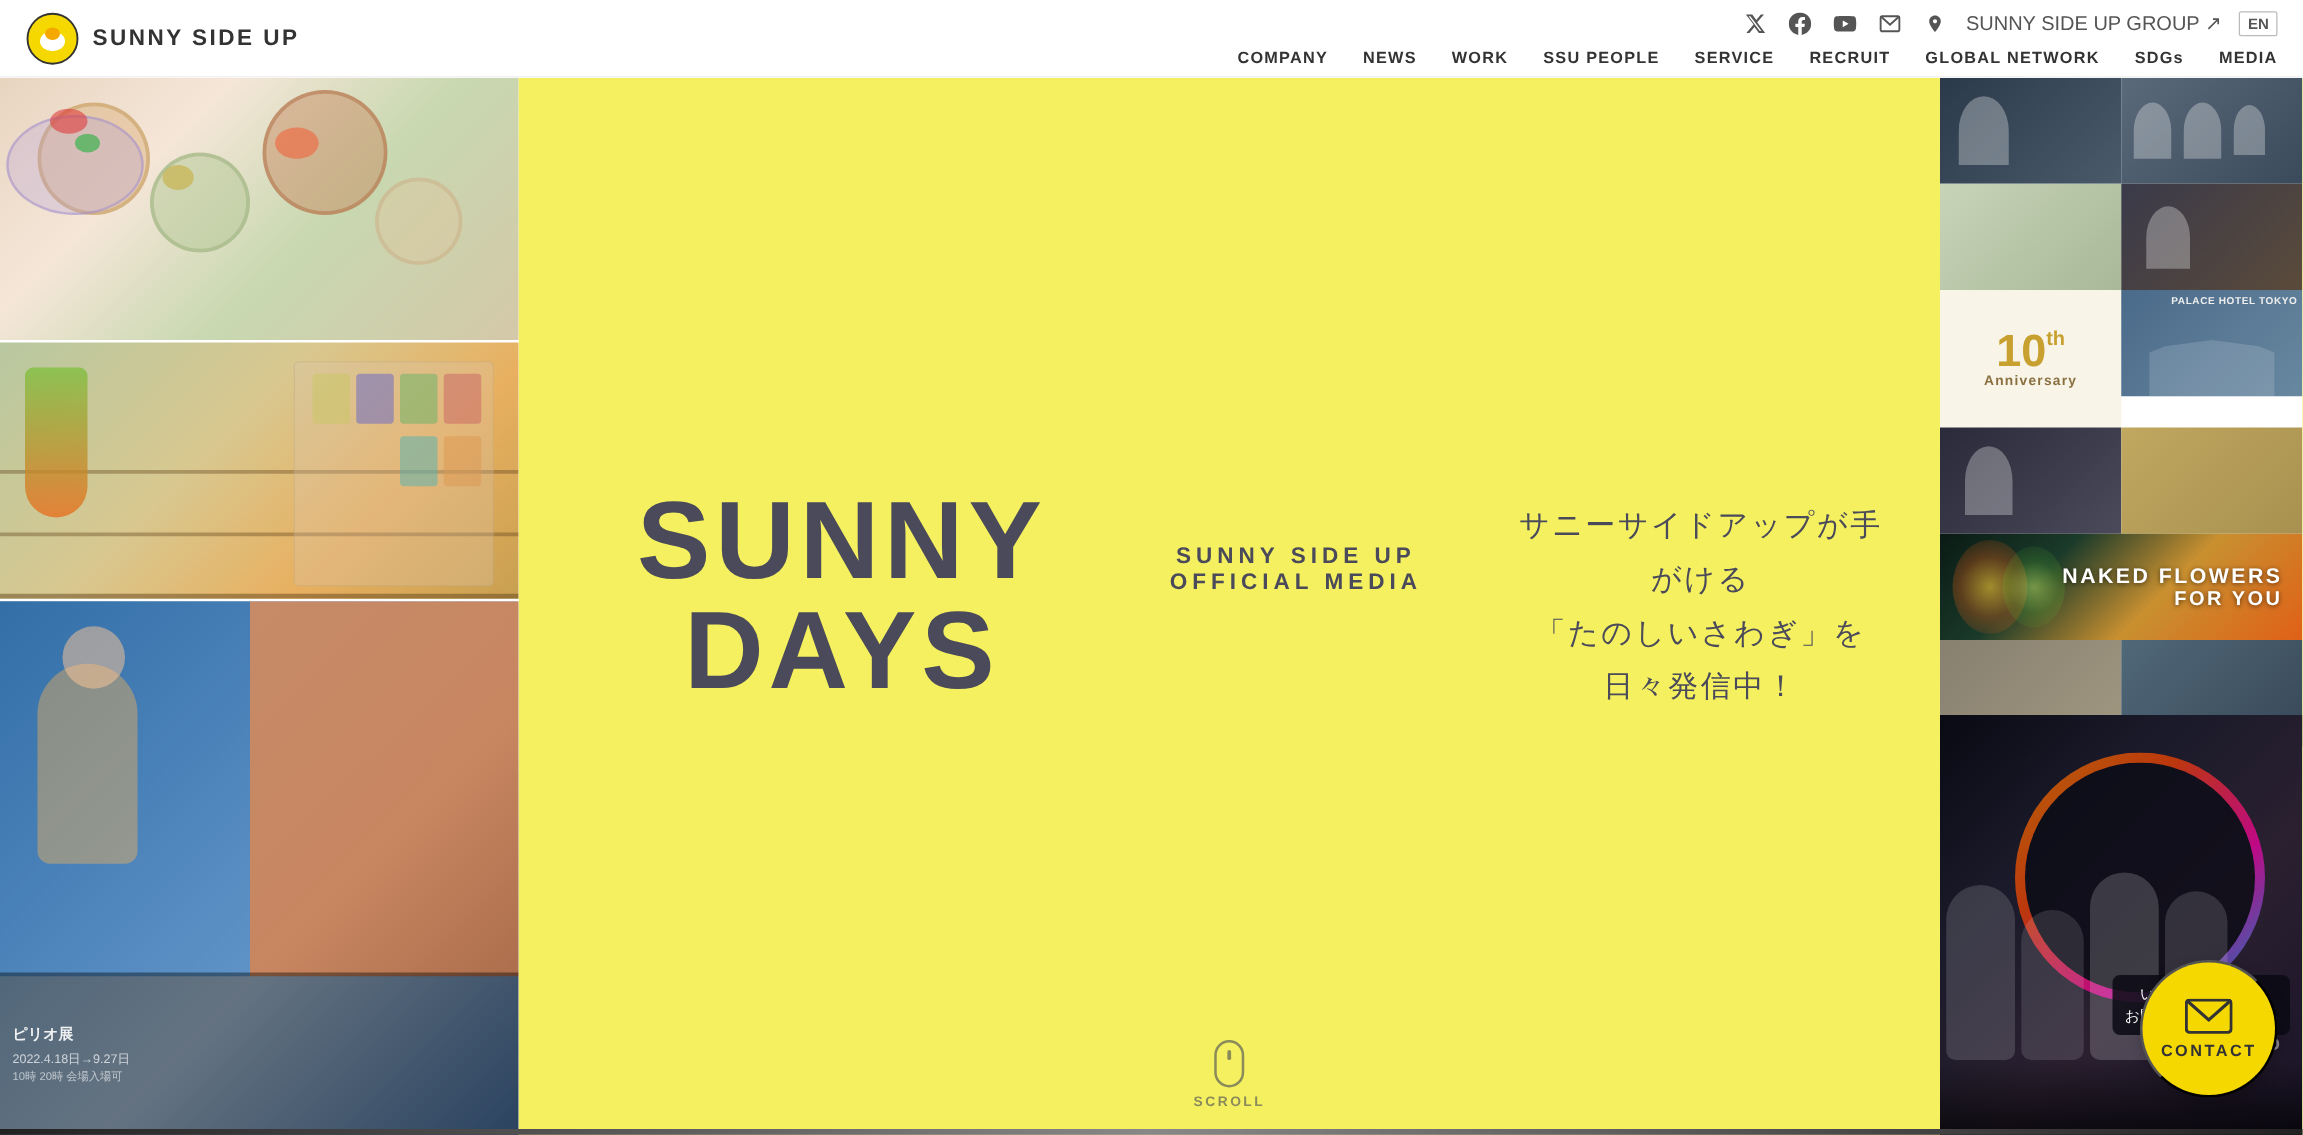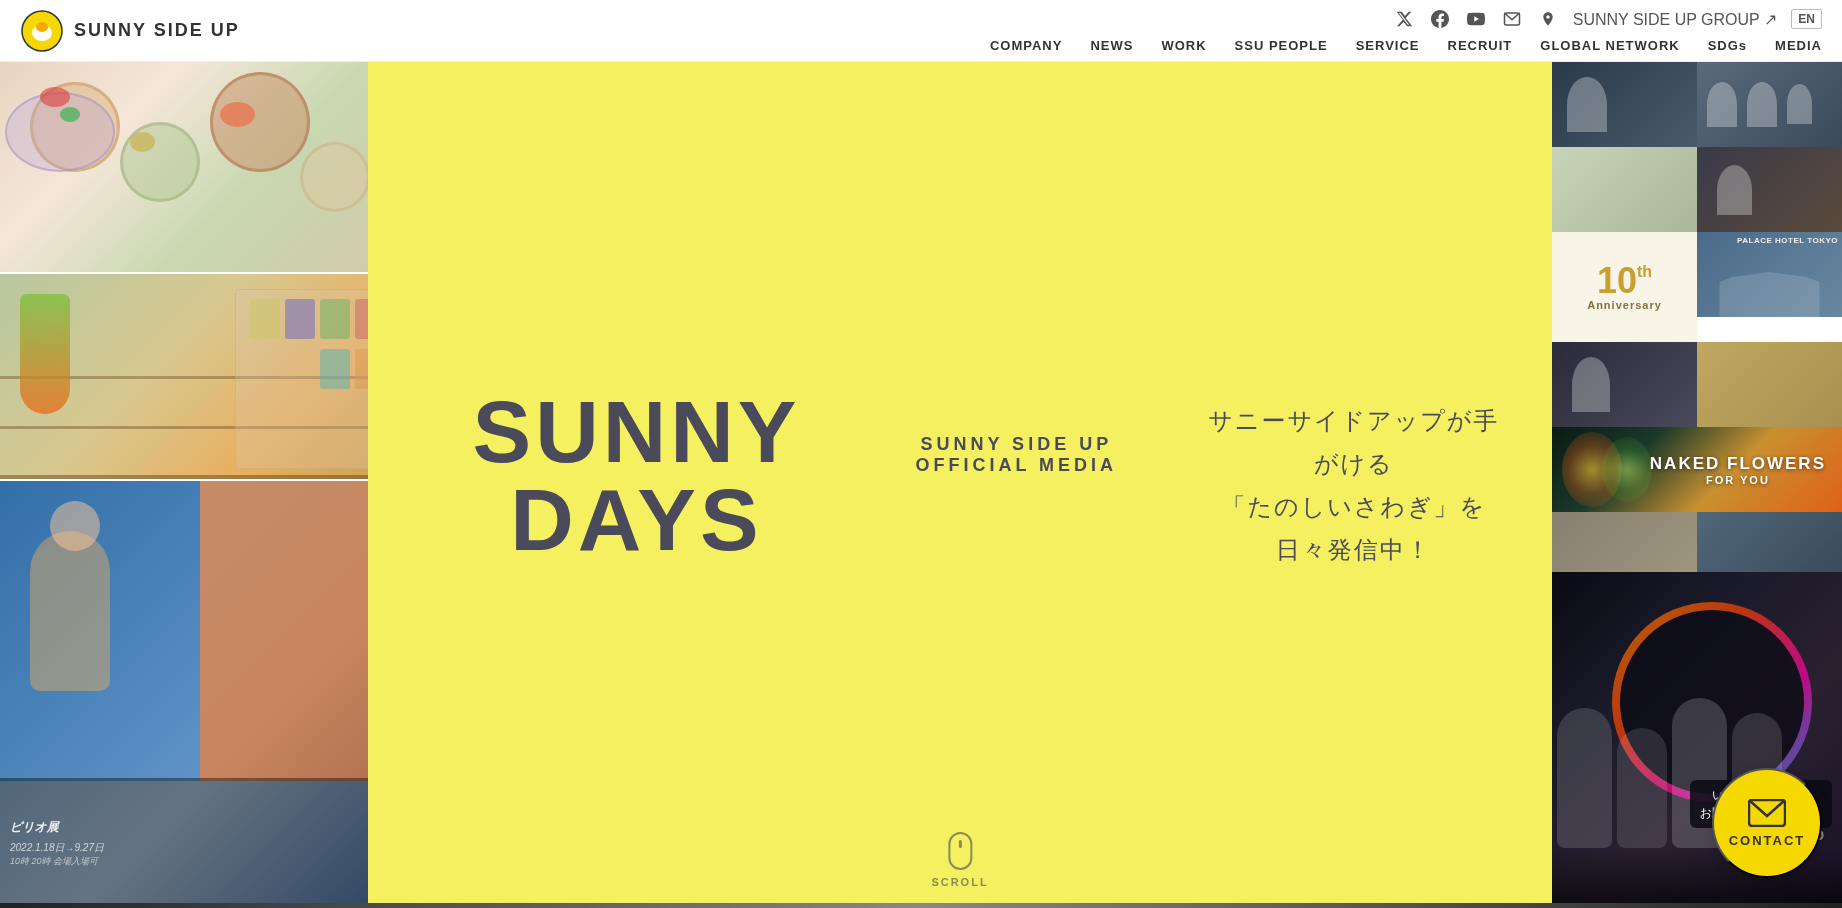--- a/index.html
+++ b/index.html
@@ -85,26 +85,25 @@
       position: absolute;
       top: 62px;
       left: 0;
       width: 1842px;
       height: 846px;
       display: flex;
     }
 
     
     .left-panel {
-      width: 368px;
+      width: 415px;
       height: 846px;
       position: relative;
       overflow: hidden;
       flex-shrink: 0;
-      font-style: italic;
     }
 
     
     .img-block {
       position: absolute;
       background: #ccc;
       overflow: hidden;
     }
     .img-food {
       top: 0; left: 0;
@@ -430,21 +429,21 @@
       <div style="position:absolute; right:65px; top:75px; width:30px; height:40px; background:rgba(80,180,180,0.5); border-radius:3px;"></div>
     </div>
 
     <div class="img-block img-poster">
 
       <div style="position:absolute; top:0; left:0; width:200px; height:300px; background:linear-gradient(135deg, #2060a0, #4080c0); opacity:0.7;"></div>
       <div style="position:absolute; top:0; right:0; width:215px; height:300px; background:linear-gradient(135deg, #e88040, #c86020); opacity:0.7;"></div>
       <div style="position:absolute; bottom:0; left:0; right:0; height:130px; background:rgba(0,0,0,0.4);"></div>
       <div class="img-poster-text">
         <div style="color:rgba(255,255,255,0.9); font-size:12px; font-weight:600; margin-bottom:4px;">ピリオ展</div>
-        <div style="color:rgba(255,255,255,0.7); font-size:10px;">2022.1.18日→9.27日</div>
+        <div style="color:rgba(255,255,255,0.7); font-size:10px;">2022.4.18日→9.27日</div>
         <div style="color:rgba(255,255,255,0.6); font-size:9px;">10時 20時 会場入場可</div>
       </div>
 
       <div style="position:absolute; top:50px; left:30px; width:80px; height:160px; background:rgba(255,180,80,0.4); border-radius:40px 40px 10px 10px;"></div>
       <div style="position:absolute; top:20px; left:50px; width:50px; height:50px; border-radius:50%; background:rgba(255,200,150,0.5);"></div>
     </div>
   </div>
 
   <div class="center-panel">
     <h1 class="hero-title">SUNNY DAYS</h1>
@@ -494,21 +493,21 @@
       </div>
 
       <div class="grid-cell" style="height:85px; background:linear-gradient(135deg, #2a2a3a, #4a4a5a); position:relative;">
         <div class="person-sil" style="width:38px; height:55px; top:15px; left:20px;"></div>
       </div>
       <div class="grid-cell" style="height:85px; background:linear-gradient(135deg, #c0a860, #a89050);"></div>
 
       <div style="grid-column:1/3; position:relative; height:85px; background:linear-gradient(135deg, #0a1a14 0%, #1a3a2a 30%, #c89030 60%, #e06018 100%); display:flex; align-items:center; justify-content:flex-end; padding-right:16px;">
         <div style="text-align:right;">
           <div style="color:#fff; font-size:17px; font-weight:900; letter-spacing:2px; text-shadow:0 1px 4px rgba(0,0,0,0.6);">NAKED FLOWERS</div>
-          <div style="color:#fff; font-size:11px; font-weight:900; letter-spacing:2px; text-shadow:0 1px 4px rgba(0,0,0,0.6);text-align:center;">FOR YOU</div>
+          <div style="color:#fff; font-size:16px; font-weight:900; letter-spacing:2px; text-shadow:0 1px 4px rgba(0,0,0,0.6);">FOR YOU</div>
         </div>
 
         <div style="position:absolute; left:10px; top:5px; width:60px; height:75px; background:radial-gradient(circle, rgba(255,200,50,0.6), rgba(255,100,20,0.3), transparent); border-radius:50%;"></div>
         <div style="position:absolute; left:50px; top:10px; width:50px; height:65px; background:radial-gradient(circle, rgba(200,240,100,0.5), rgba(100,200,50,0.2), transparent); border-radius:50%;"></div>
       </div>
 
       <div class="grid-cell" style="height:85px; background:linear-gradient(135deg, #888070, #a09880);"></div>
       <div class="grid-cell" style="height:85px; background:linear-gradient(135deg, #506878, #384858);"></div>
     </div>
 

